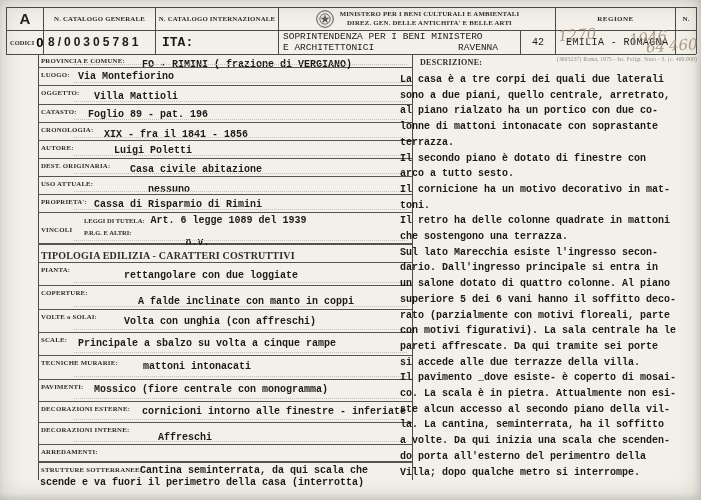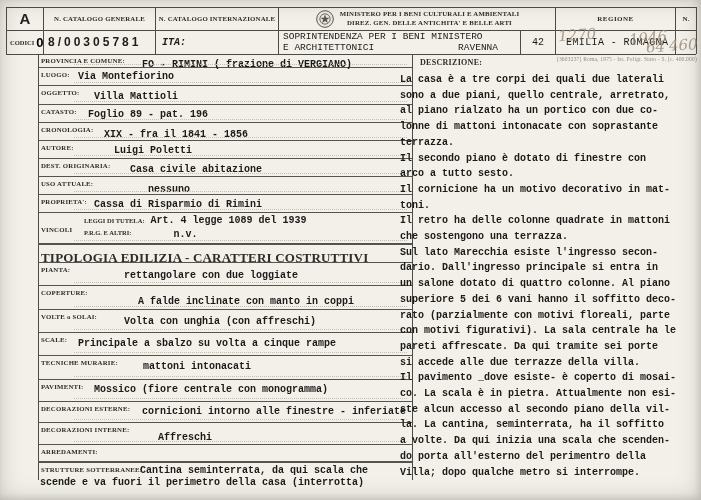--- a/index.html
+++ b/index.html
@@ -22,21 +22,21 @@
   #cellCatGen { left:43px; top:7px; width:112px; height:23px; font-size:6.8px; letter-spacing:.2px; }
   #cellCatInt { left:155px; top:7px; width:123px; height:23px; font-size:6.8px; letter-spacing:.2px; }
   #cellMin { left:278px; top:7px; width:277px; height:23px; gap:5px; }
   #cellMin .mtxt { font-size:6.8px; letter-spacing:.2px; line-height:8.5px; text-align:center; }
   #cellReg { left:555px; top:7px; width:120px; height:23px; font-size:7px; letter-spacing:.5px; }
   #cellN { left:675px; top:7px; width:21px; height:23px; font-size:7px; }
   #cellCodici { left:6px; top:30px; width:37px; height:24px; justify-content:flex-start; padding-left:3px; }
   #cellCodici .cl { font-size:6.5px; font-weight:bold; }
   #cellCodici .cd { font:bold 13px "Liberation Sans",sans-serif; margin-left:2px; }
   #cellDigits { left:43px; top:30px; width:112px; height:24px; font:bold 12px "Liberation Sans",sans-serif; letter-spacing:3px; justify-content:flex-start; padding-left:4px; color:#1d1d1b; }
-  #cellIta { left:155px; top:30px; width:123px; height:24px; justify-content:flex-start; padding-left:6px; font-weight:bold; font-size:10px;font-style:italic; }
+  #cellIta { left:155px; top:30px; width:123px; height:24px; justify-content:flex-start; padding-left:6px; font-weight:bold; font-size:13px; }
   #cellSopr { left:278px; top:30px; width:242px; height:24px; display:block; padding:1px 4px 0 4px; font-size:9.5px; line-height:11px; }
   #cellSopr .l2 { display:flex; justify-content:space-between; padding-right:18px; }
   #cell42 { left:520px; top:30px; width:35px; height:24px; font-size:10px; }
   #cellEmil { left:555px; top:30px; width:120px; height:24px; font-size:10px; justify-content:flex-start; padding-left:10px; letter-spacing:.4px; }
   #cellN2 { left:675px; top:30px; width:21px; height:24px; }
   .hw { position:absolute; font:italic 15px "DejaVu Serif",serif; color:#a08d7a; opacity:.85; }
 
   
   #leftcol { position:absolute; left:38px; top:54px; width:374px; }
   .row { position:relative; border-bottom:1px solid #55534e; }
@@ -62,28 +62,28 @@
   .r8 .val{padding:4px 0 0 56px}
   .r10 .val{padding:7px 0 0 86px}
   .r11 .val{padding:10px 0 0 100px}
   .r12 .val{padding:6px 0 0 86px}
   .r13 .val{padding:5px 0 0 40px}
   .r14 .val{padding:5px 0 0 105px}
   .r15 .val{padding:4px 0 0 56px}
   .r16 .val{padding:4px 0 0 104px}
   .r17 .val{padding:9px 0 0 120px}
   .r19 .val{padding:2px 2px 0 2px; text-indent:100px; white-space:normal; line-height:12px;}
-  .r9 .lbl{font-size:13px; top:5px;text-align:right;}
+  .r9 .lbl{font-size:10px; top:5px;text-align:right;}
   
   .rv .vlbl{top:11px;}
   .vsub{margin:2px 0 0 46px; font-size:0;}
   .vsub .slbl{position:static; display:inline-block; font:bold 6.5px "Liberation Serif",serif; color:#2c2c2a;}
   .vsub .sval{display:inline-block; font:bold 10px "Liberation Mono",monospace; color:#1b1b19; margin-left:6px;}
   .vsub2{margin:1px 0 0 46px; font-size:0;}
-  .vsub2 .sval{margin-left:42px; position:relative; top:2px;}
+  .vsub2 .sval{margin-left:54px; position:relative; top:10px;}
 
   
   #descLabel { position:absolute; left:420px; top:58px; font:bold 8px "Liberation Serif",serif; letter-spacing:.3px; color:#2c2c2a; }
   #fineprint { position:absolute; right:4px; top:56px; font:5.5px "Liberation Serif",serif; color:#8e8c84; letter-spacing:.2px; }
   #descText { position:absolute; left:400px; top:72px; width:281px;
     font:bold 10px "Liberation Mono",monospace; color:#1b1b19;
     line-height:15.7px; white-space:pre-line; }
   #emblem { flex:0 0 auto; }
 </style>
 </head>
@@ -172,21 +172,21 @@
       <span class="val">nessuno</span>
     </div>
     <div class="row r8 dotted">
       <span class="lbl">PROPRIETA':</span>
       <span class="val">Cassa di Risparmio di Rimini</span>
     </div>
     <div class="row rv dotted">
       <span class="lbl vlbl">VINCOLI</span>
       <div class="vsub">
         <span class="slbl">LEGGI DI TUTELA:</span>
-        <span class="sval">Art. 4 legge 1089 del 1939</span>
+        <span class="sval">Art. 6 legge 1089 del 1939</span>
       </div>
       <div class="vsub vsub2">
         <span class="slbl">P.R.G. E ALTRI:</span>
         <span class="sval">n.v.</span>
       </div>
     </div>
     <div class="row r9">
       <span class="lbl">TIPOLOGIA EDILIZIA - CARATTERI COSTRUTTIVI</span>
     </div>
     <div class="row r10 dotted">

